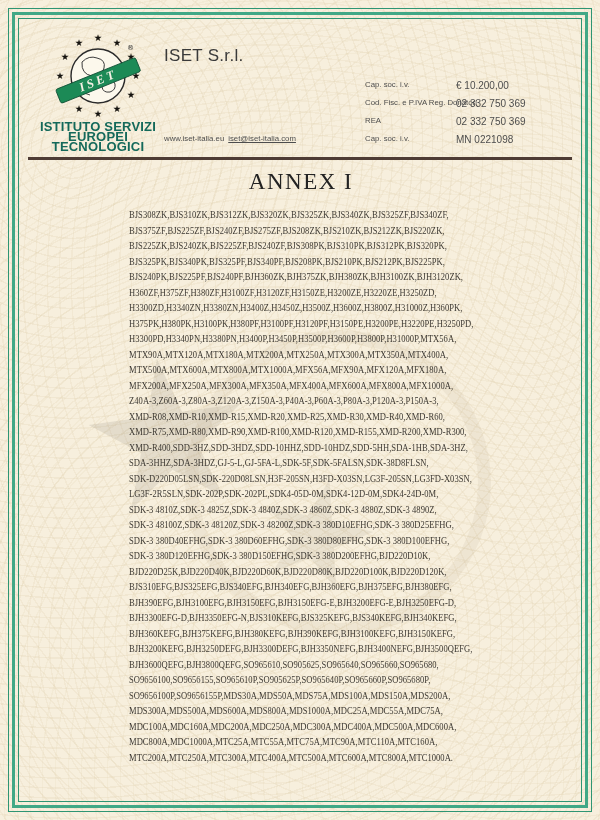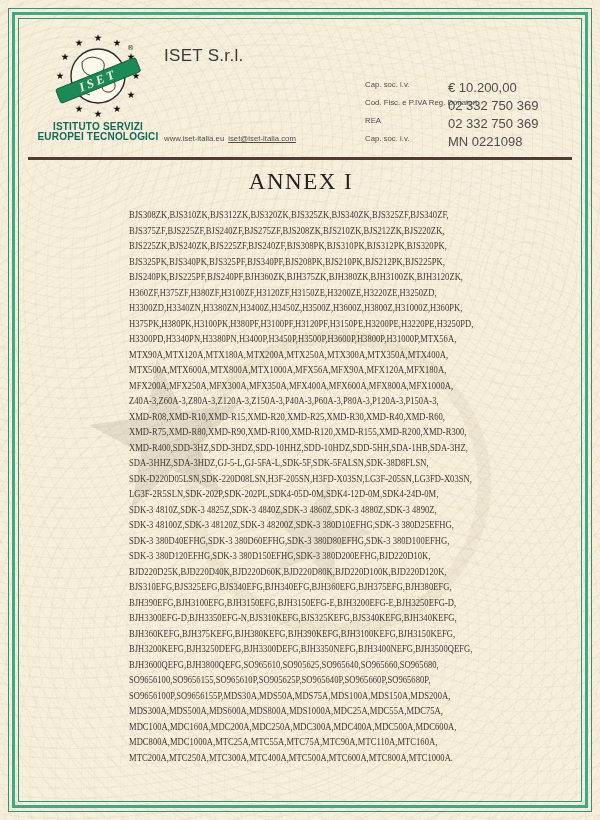--- a/index.html
+++ b/index.html
@@ -38,36 +38,36 @@
   .wm-star.s2 { left:258px; top:478px; width:115px; height:115px; transform:rotate(14deg); opacity:.75; }
   .wm-ring {
     position:absolute; left:185px; top:330px; width:280px; height:280px;
     border:13px solid rgba(165,152,122,.10); border-radius:50%; pointer-events:none;
   }
 
   
   .logo-svg { position:absolute; left:38px; top:28px; }
   .logo-caption {
     position:absolute; left:20px; top:122px; width:156px;
-    text-align:center; font-weight:bold; font-size:10px; line-height:10px;
+    text-align:center; font-weight:bold; font-size:13px; line-height:10px;
     color:#14695a; letter-spacing:.2px;
   }
   .company-name {
     position:absolute; left:164px; top:46px;
     font-size:17px; color:#3a3a3a; letter-spacing:.3px;
   }
   .contact-block { position:absolute; left:164px; top:80px; }
   .contact-line { font-size:7.8px; color:#4d4d4d; height:18px; line-height:11px; }
   .web-line { position:absolute; left:164px; top:134px; font-size:7.8px; color:#4d4d4d; }
   .web-line .email { text-decoration:underline; margin-left:4px; color:#4d4d4d; }
 
   .registry { position:absolute; left:352px; top:80px; width:210px; }
   .reg-row { height:18px; position:relative; }
   .reg-label { position:absolute; left:0; font-size:7.8px; color:#4d4d4d;margin-left:13px; }
-  .reg-value { position:absolute; left:96px; font-size:13px; color:#4d4d4d; white-space:nowrap; }
+  .reg-value { position:absolute; left:104px; font-size:10px; color:#4d4d4d; white-space:nowrap; }
 
   .header-rule {
     position:absolute; left:28px; right:28px; top:157px; height:2.5px;
     background:#4e3c35;
   }
 
   
   .annex-title {
     position:absolute; left:0; top:168px; width:600px; margin:1px;
     text-align:center; font-family:"Liberation Serif", serif;

